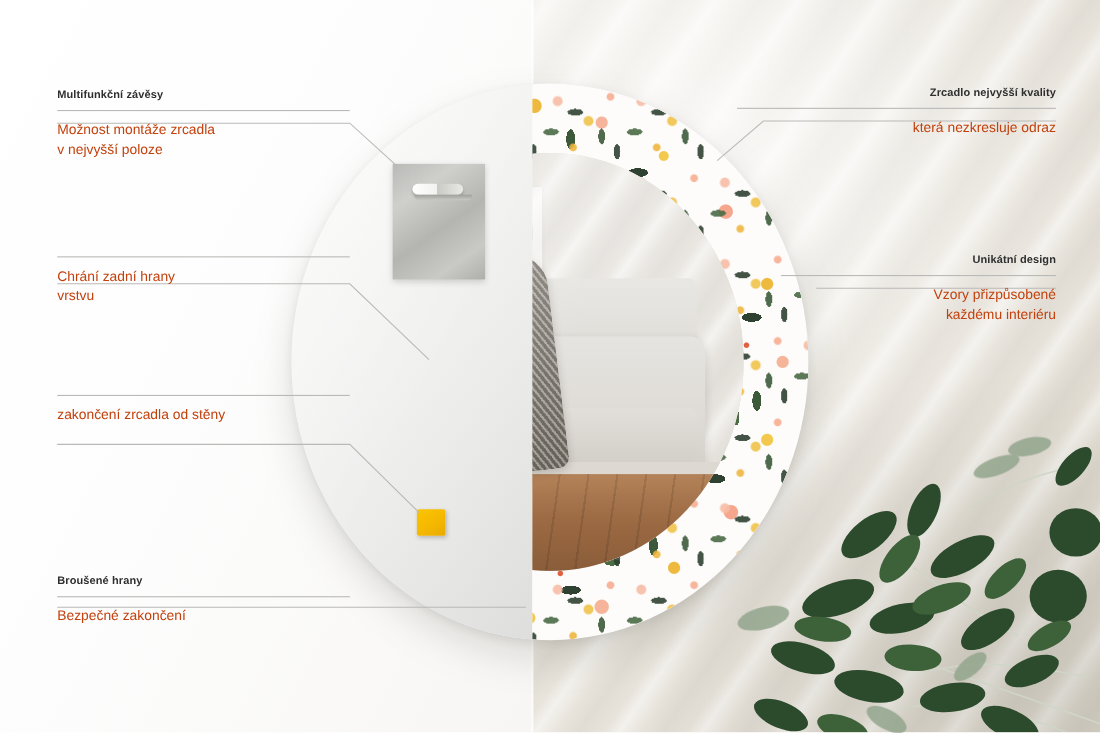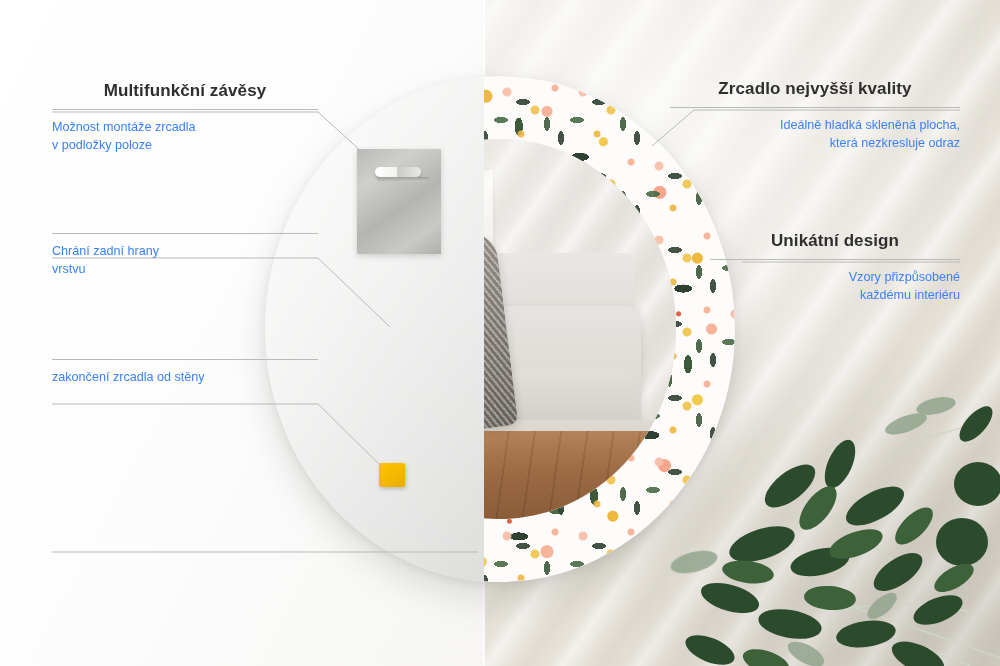--- a/index.html
+++ b/index.html
@@ -241,31 +241,30 @@
     box-shadow:1px 2px 4px rgba(0,0,0,.20);
   }
 
   
   .lines{position:absolute;left:0;top:0;width:1000px;height:666px;pointer-events:none;}
 
   
   .callout{position:absolute;}
   .callout h3{
     margin:0;
-    font-size:17px;
+    font-size:10px;
     font-weight:bold;
     color:#2f2f2f;
     letter-spacing:.1px;
     line-height:1.32;
-    text-align:center;
   }
   .callout p{
     margin:0;
     font-size:12.6px;
-    color:#3b82f6;
+    color:#c2410c;
     line-height:1.42;
     font-weight:400;
   }
   .rule{
     height:1px;background:#b9b9b7;margin:7px 0 9px 0;
   }
   .callout.left{text-align:left;left:52px;}
   .callout.right{text-align:right;}
 
   
@@ -337,39 +336,43 @@
       <path d="M52 552 H478"></path>
       <path d="M960 110 H694 L652 146"></path>
       <path d="M960 262 H742"></path>
     </g>
   </svg>
 
   <div class="callout left" style="top:80px;width:266px;">
     <h3>Multifunkční závěsy</h3>
     <div class="rule"></div>
     <p>Možnost montáže zrcadla</p>
-    <p>v podložky poloze</p>
+    <p>v nejvyšší poloze</p>
   </div>
 
   <div class="callout left" style="top:226px;width:266px;">
     <div class="rule"></div>
     <p>Chrání zadní hrany</p>
     <p>vrstvu</p>
   </div>
 
   <div class="callout left" style="top:352px;width:266px;">
     <div class="rule"></div>
     <p>zakončení zrcadla od stěny</p>
   </div>
 
+  <div class="callout left" style="top:522px;width:266px;">
+    <h3>Broušené hrany</h3>
+    <div class="rule"></div>
+    <p>Bezpečné zakončení</p>
+  </div>
 
   <div class="callout right" style="top:78px;right:40px;width:290px;">
     <h3>Zrcadlo nejvyšší kvality</h3>
     <div class="rule"></div>
-    <p>Ideálně hladká skleněná plocha,</p>
     <p>která nezkresluje odraz</p>
   </div>
 
   <div class="callout right" style="top:230px;right:40px;width:250px;">
     <h3>Unikátní design</h3>
     <div class="rule"></div>
     <p>Vzory přizpůsobené</p>
     <p>každému interiéru</p>
   </div>
 

